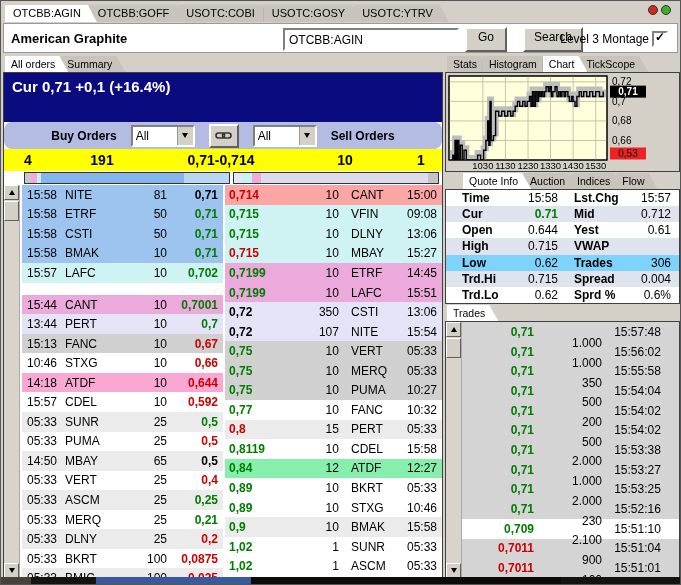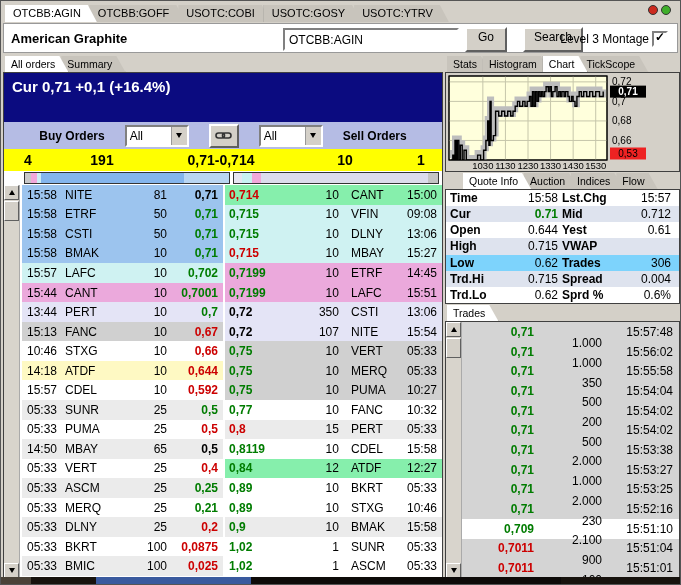--- a/index.html
+++ b/index.html
@@ -31,22 +31,22 @@
   #montagecb{position:absolute;right:9px;top:7px;width:12px;height:12px;background:#fff;border:2px solid;
              border-color:#808080 #fff #fff #808080;cursor:pointer;}
   #montagecb.checked::after{content:"\2713";position:absolute;left:1px;top:-3px;font-size:12px;font-weight:bold;}
   
   #leftpanel{position:absolute;left:2px;top:54px;width:440px;height:524px;}
   #lefttabs{left:2px;top:0;height:17px;}
   #leftbox{position:absolute;left:0;right:0;top:17px;bottom:0;border:1px solid #404040;background:#fff;
            box-sizing:border-box;}
   #banner{height:49px;color:#fff;font-size:15px;font-weight:bold;display:flex;
           justify-content:space-between;padding:5px 8px 0 8px;box-sizing:border-box;}
-  #filterrow{height:27px;display:flex;align-items:center;justify-content:center;gap:20px;
-             font-size:12px;font-weight:bold;}
+  #filterrow{height:27px;display:flex;align-items:center;justify-content:center;gap:14px;
+             font-size:12px;font-weight:bold;border-radius:8px;}
   .dd{width:60px;height:18px;background:#fff;border:2px solid;border-color:#808080 #fff #fff #808080;
       display:flex;align-items:center;font-size:12px;font-weight:normal;cursor:pointer;}
   .dd .val{flex:1;padding-left:3px;}
   .ddbtn{width:15px;height:100%;background:#d4d0c8;border-left:1px solid #999;display:flex;
          align-items:center;justify-content:center;}
   .tri-dn{width:0;height:0;border-left:3.5px solid transparent;border-right:3.5px solid transparent;
           border-top:5px solid #000;}
   .tri-up{width:0;height:0;border-left:3.5px solid transparent;border-right:3.5px solid transparent;
           border-bottom:5px solid #000;}
   #linkbtn{width:26px;height:20px;background:#d4d0c8;border:2px solid;border-color:#fff #606060 #606060 #fff;
@@ -74,28 +74,28 @@
   
   #rightpanel{position:absolute;left:444px;top:54px;width:235px;height:524px;}
   #charttabs{left:2px;top:0;height:17px;}
   #chartbox{position:absolute;left:0;right:0;top:17px;height:100px;border:1px solid #404040;
             background:#d4d0c8;box-sizing:border-box;}
   #quotetabs{left:18px;top:117px;height:17px;}
   #quotebox{position:absolute;left:0;right:0;top:134px;height:115px;border:1px solid #404040;
             background:#fff;box-sizing:border-box;}
   .qrow{display:grid;grid-template-columns:52px 60px 58px 1fr;height:16.15px;align-items:center;
         font-size:12px;padding:0 4px;}
-  .ql{font-weight:bold;} .qv{text-align:right;padding-right:4px;}
+  .ql{font-weight:bold;margin-left:12px;} .qv{text-align:right;padding-right:4px;}
   #tradestabrow{left:2px;top:249px;height:17px;}
   #tradesbox{position:absolute;left:0;right:0;top:266px;bottom:0;border:1px solid #404040;
              background:#d4d4d4;box-sizing:border-box;display:flex;}
   #traderows{flex:1;}
   .trow{display:flex;height:19.7px;align-items:center;font-size:12px;}
   .tp{width:72px;text-align:right;font-weight:bold;} .ts{width:68px;text-align:right;margin-top:23px;}
-  .tt{flex:1;text-align:right;padding-right:6px;}
+  .tt{flex:1;text-align:center;padding-right:6px;}
   
   #taskbar{position:absolute;left:0;right:0;bottom:0;height:7px;}
 </style>
 </head>
 <body>
 
 <div id="app">
 
   <div id="toptabs" class="tabrow">
       <div class="tab active">OTCBB:AGIN</div>
@@ -195,21 +195,21 @@
               <div class="bm">BMAK</div>
               <div class="bs">10</div>
               <div class="bp" style="color: rgb(0, 124, 0);">0,71</div>
             </div>
             <div class="brow" style="background: rgb(207, 242, 242);">
               <div class="bt">15:57</div>
               <div class="bm">LAFC</div>
               <div class="bs">10</div>
               <div class="bp" style="color: rgb(0, 124, 0);">0,702</div>
             </div>
-            <div class="brow" style="background: rgb(235, 169, 220);">
+            <div class="brow" style="background: rgb(235, 169, 220); margin-top: 12px;">
               <div class="bt">15:44</div>
               <div class="bm">CANT</div>
               <div class="bs">10</div>
               <div class="bp" style="color: rgb(0, 124, 0);">0,7001</div>
             </div>
             <div class="brow" style="background: rgb(228, 228, 246);">
               <div class="bt">13:44</div>
               <div class="bm">PERT</div>
               <div class="bs">10</div>
               <div class="bp" style="color: rgb(0, 124, 0);">0,7</div>
@@ -219,21 +219,21 @@
               <div class="bm">FANC</div>
               <div class="bs">10</div>
               <div class="bp" style="color: rgb(204, 0, 0);">0,67</div>
             </div>
             <div class="brow" style="background: rgb(255, 255, 255);">
               <div class="bt">10:46</div>
               <div class="bm">STXG</div>
               <div class="bs">10</div>
               <div class="bp" style="color: rgb(204, 0, 0);">0,66</div>
             </div>
-            <div class="brow" style="background: #fef9c3; justify-content: center;">
+            <div class="brow" style="background: #f9a8d4; justify-content: center;">
               <div class="bt">14:18</div>
               <div class="bm">ATDF</div>
               <div class="bs">10</div>
               <div class="bp" style="color: rgb(204, 0, 0);">0,644</div>
             </div>
             <div class="brow" style="background: rgb(255, 255, 255);">
               <div class="bt">15:57</div>
               <div class="bm">CDEL</div>
               <div class="bs">10</div>
               <div class="bp" style="color: rgb(204, 0, 0);">0,592</div>
@@ -288,21 +288,21 @@
             </div>
             <div class="brow" style="background: rgb(235, 235, 235);">
               <div class="bt">05:33</div>
               <div class="bm">BMIC</div>
               <div class="bs">100</div>
               <div class="bp" style="color: rgb(204, 0, 0);">0,025</div>
             </div>
           </div>
         <div id="bookmid"></div>
         <div id="sellrows">
-            <div class="brow" style="background: #86efac;">
+            <div class="brow" style="background: #fca5a5;">
               <div class="sp" style="color: rgb(204, 0, 0);">0,714</div>
               <div class="ss">10</div>
               <div class="sm">CANT</div>
               <div class="st">15:00</div>
             </div>
             <div class="brow" style="background: rgb(207, 242, 242);">
               <div class="sp" style="color: rgb(0, 124, 0);">0,715</div>
               <div class="ss">10</div>
               <div class="sm">VFIN</div>
               <div class="st">09:08</div>

